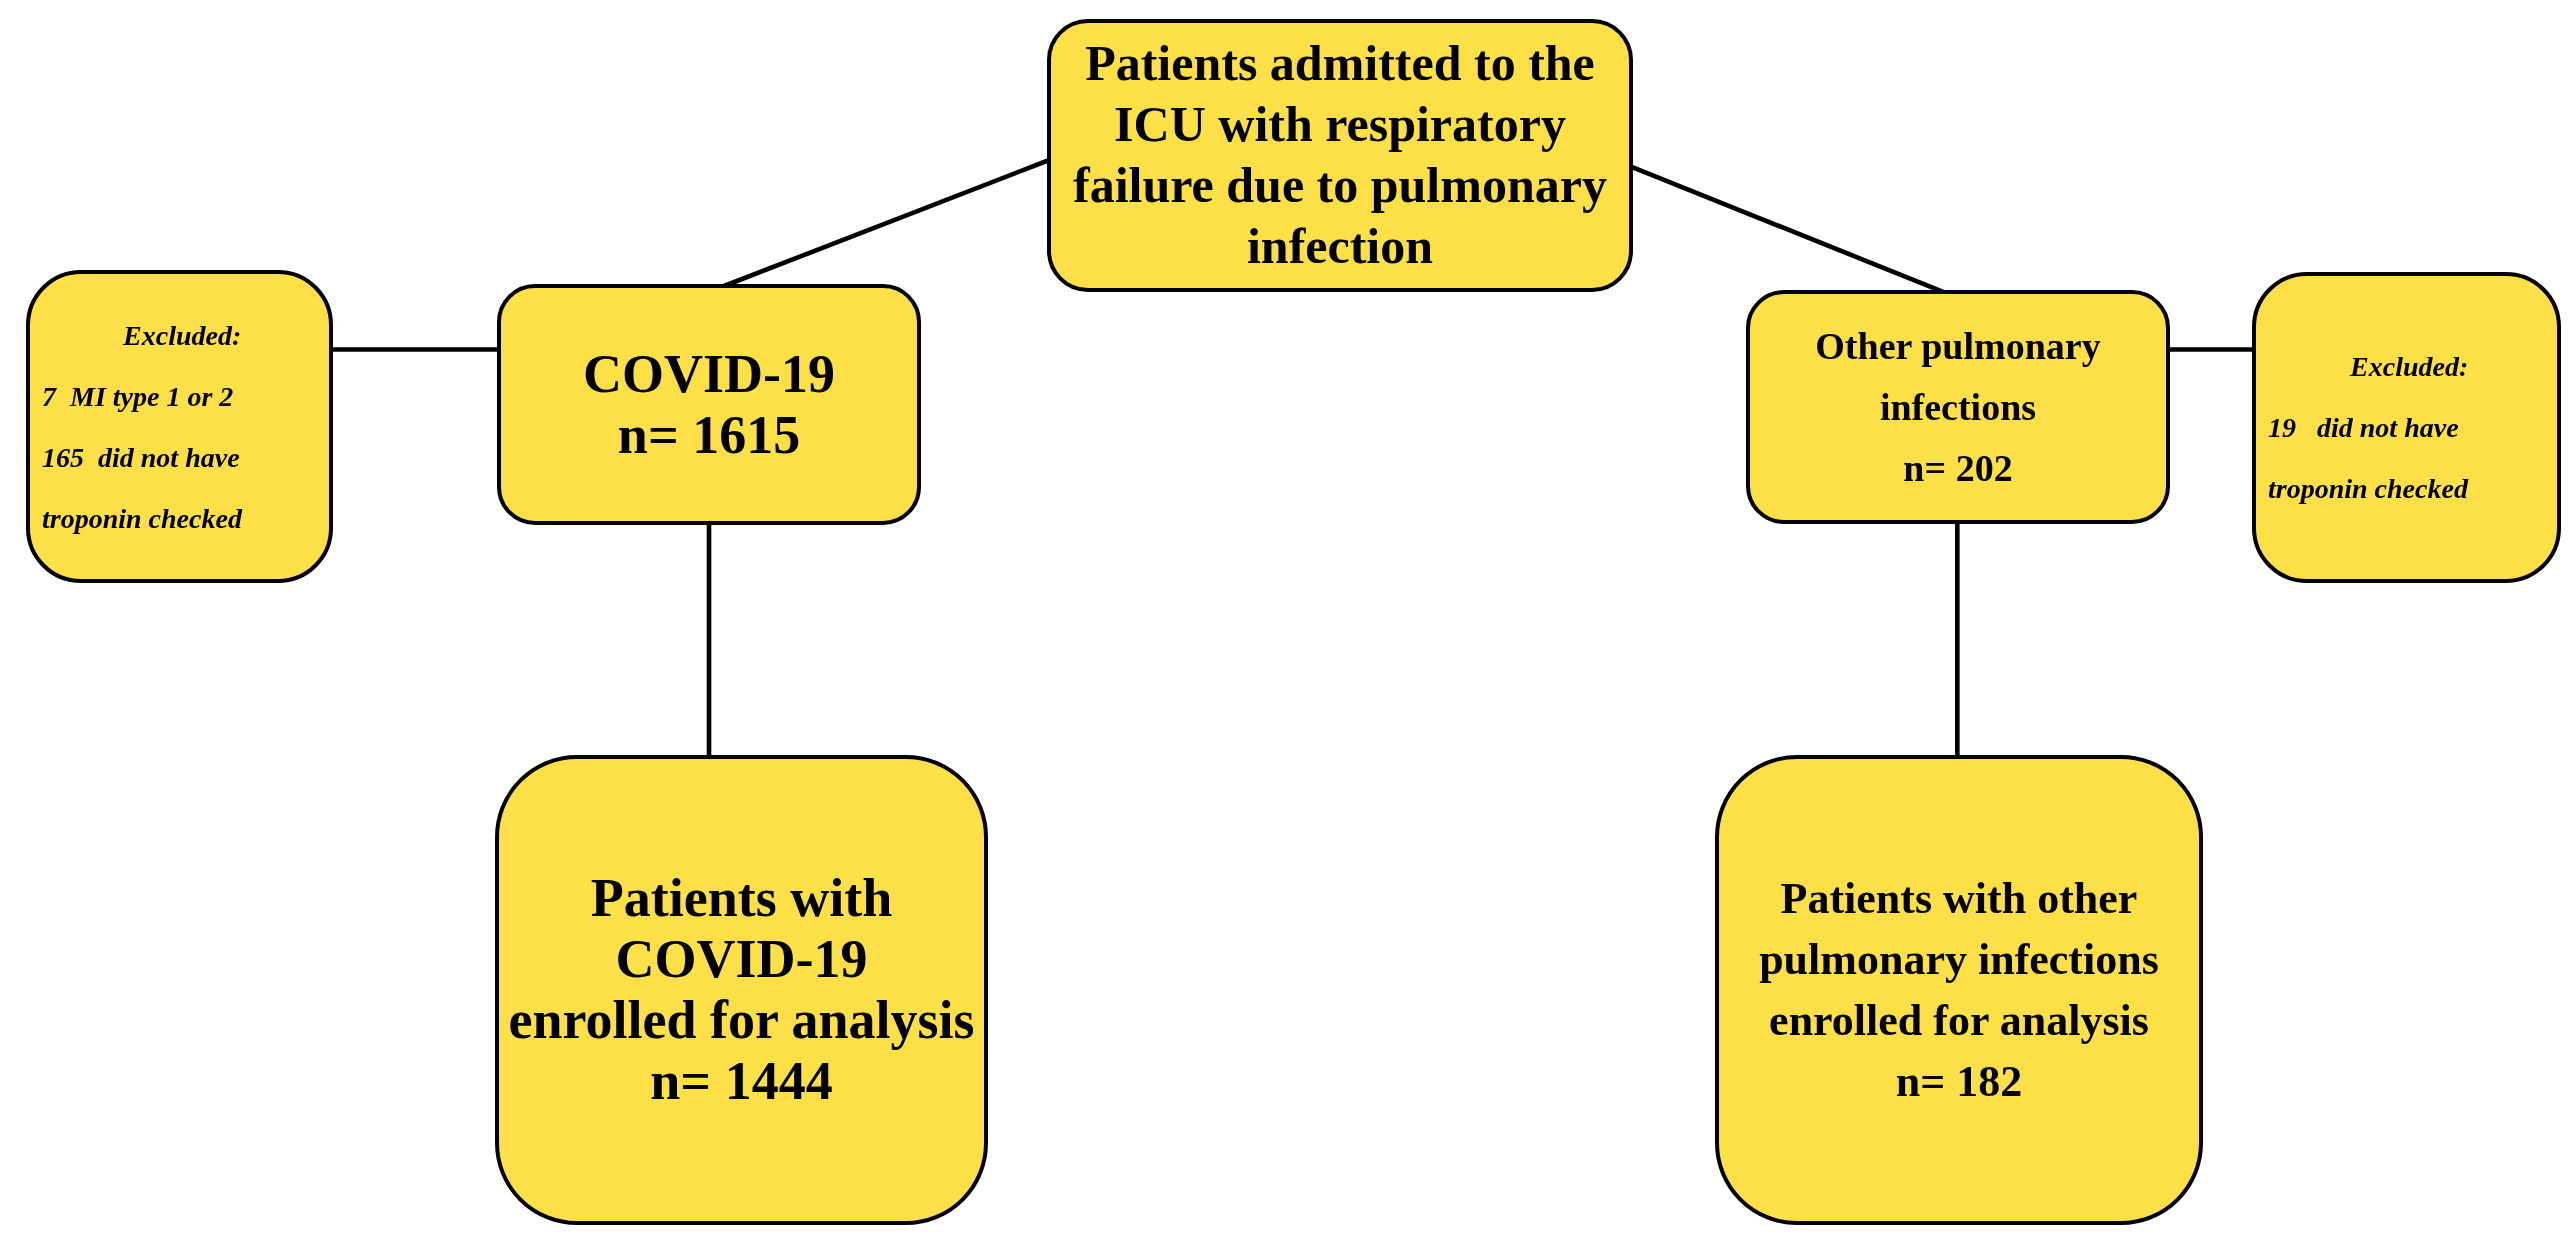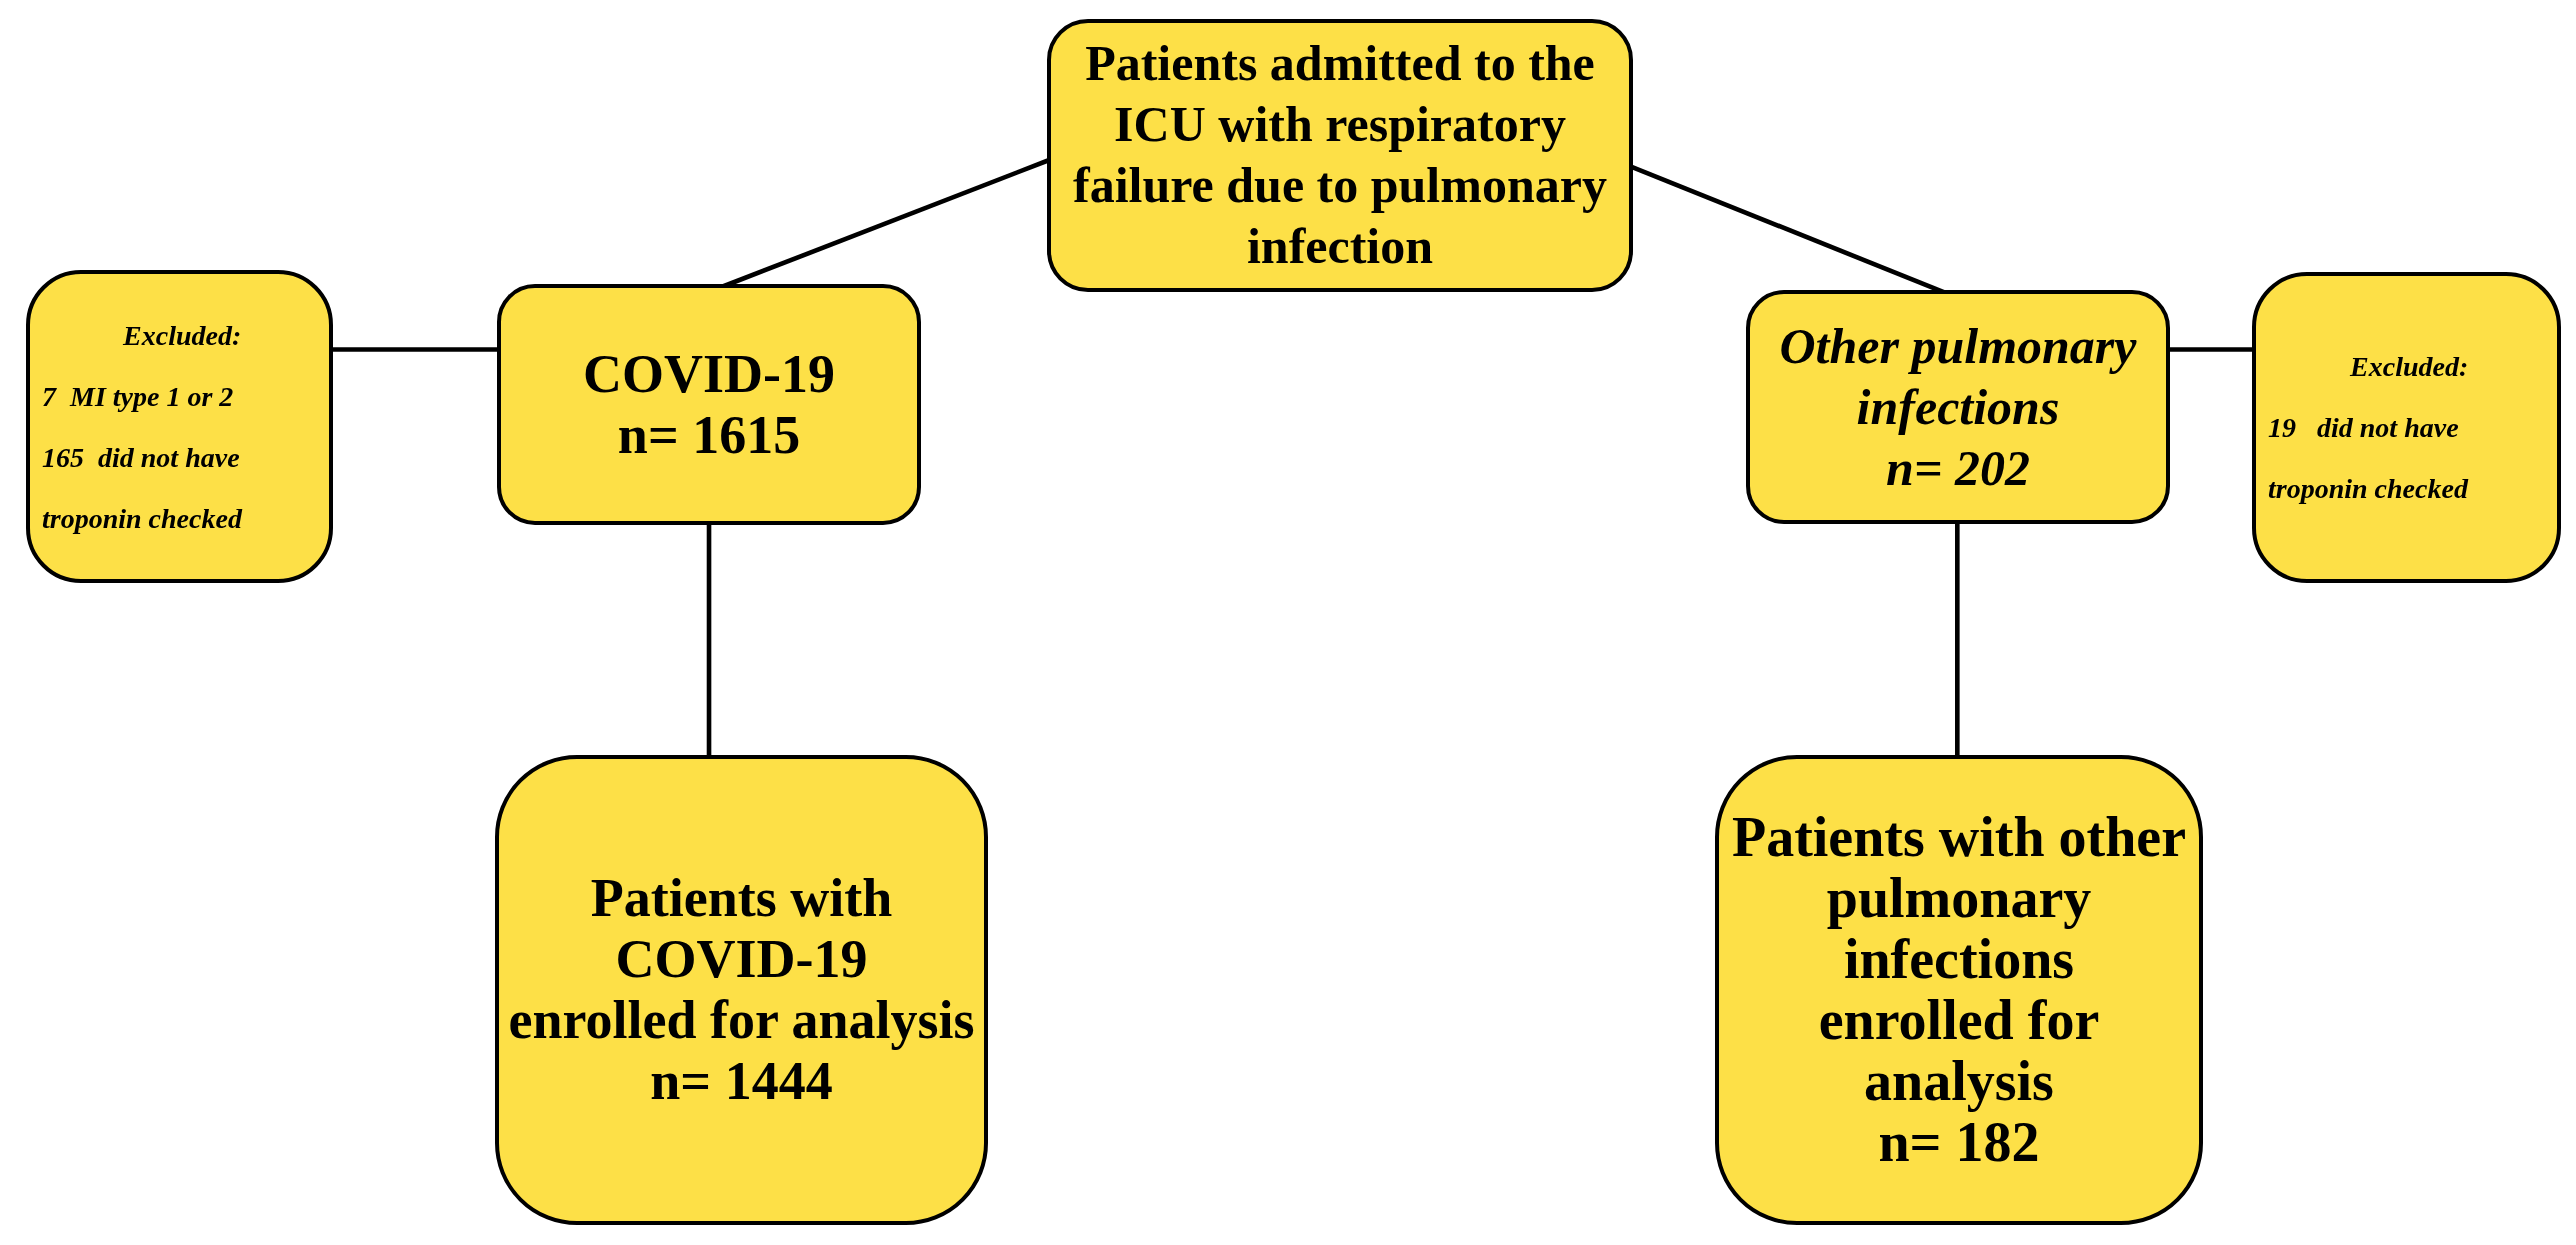--- a/index.html
+++ b/index.html
@@ -35,21 +35,21 @@
   #node-root {
     left: 1047px; top: 18.5px; width: 586px; height: 273px;
     border-radius: 41px; font-size: 50px; line-height: 61px;
   }
   #node-covid {
     left: 497px; top: 284px; width: 424px; height: 241px;
     border-radius: 38px; font-size: 54px; line-height: 61px;
   }
   #node-other {
     left: 1746px; top: 290px; width: 424px; height: 234px;
-    border-radius: 38px; font-size: 50px; line-height: 61px; font-style: italic;
+    border-radius: 38px; font-size: 38px; line-height: 61px;
   }
   .excl {
     font-size: 28px; line-height: 61px;
     align-items: stretch;
     padding: 0 6.6px 0 12px;
     font-style: italic;
   }
   #node-excl-covid {
     left: 26px; top: 270px; width: 307px; height: 313px;
     border-radius: 55px;
@@ -59,21 +59,21 @@
     border-radius: 55px;
   }
   .excl-heading { text-align: center; white-space: pre; }
   .excl-line { text-align: left; white-space: pre; }
   #node-enr-covid {
     left: 462px; top: 755px; width: 493px; height: 470px;
     border-radius: 82px; font-size: 54px; line-height: 61px; margin-left: 33px;
   }
   #node-enr-other {
     left: 1715px; top: 755px; width: 488px; height: 470px;
-    border-radius: 82px; font-size: 56px; line-height: 61px;
+    border-radius: 82px; font-size: 44px; line-height: 61px;
   }
 </style>
 </head>
 <body>
 
 <div class="canvas">
 
   <svg class="connectors" viewBox="0 0 3906 1888" xmlns="http://www.w3.org/2000/svg">
     <line x1="1590" y1="243" x2="1092" y2="436"></line>
     <line x1="2474" y1="253" x2="2955" y2="446"></line>

